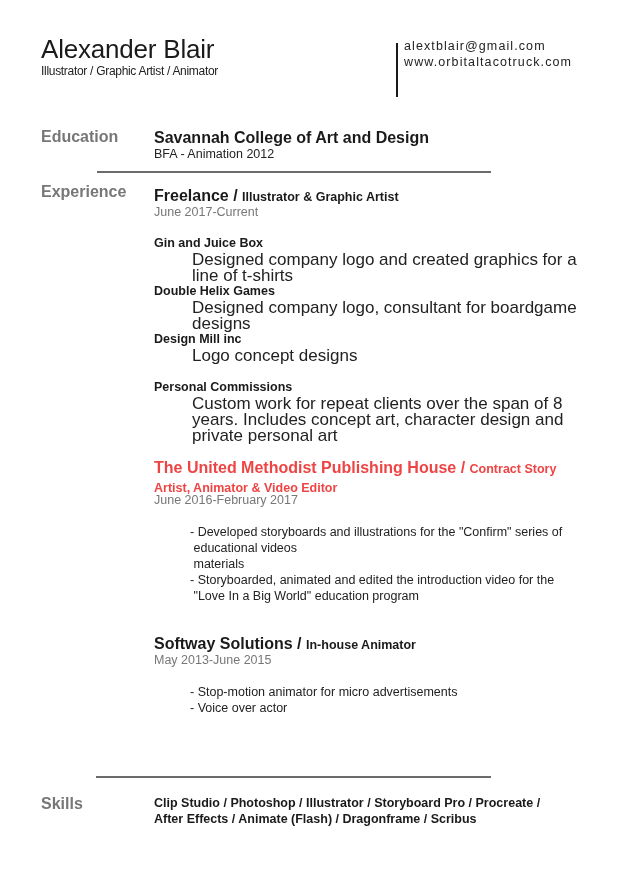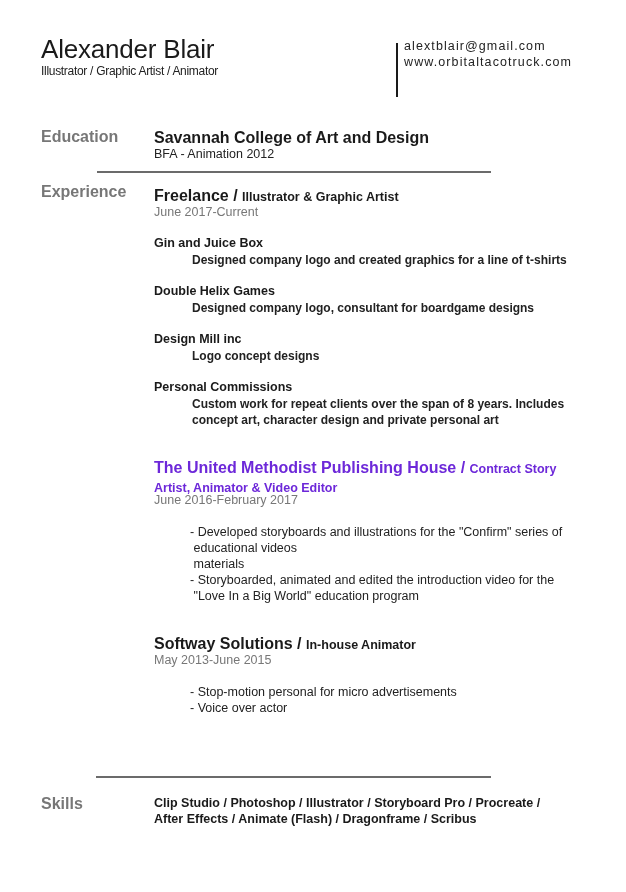--- a/index.html
+++ b/index.html
@@ -74,21 +74,21 @@
     }
     .role {
       font-size: 12.5px;
       font-weight: bold;
     }
     .role-block {
       left: 154px;
       width: 420px;
       font-size: 16px;
       font-weight: bold;
-      color: #6d28d9;
+      color: #ef4444;
       line-height: 17px;
     }
     .subtext {
       left: 154px;
       font-size: 12.5px;
       color: #222;
       white-space: nowrap;
     }
     .date {
       left: 154px;
@@ -98,25 +98,24 @@
     }
     .client {
       left: 154px;
       font-size: 12.5px;
       font-weight: bold;
       color: #1a1a1a;
       white-space: nowrap;
     }
     .desc {
       left: 192px;
-      font-size: 12px;
+      font-size: 17px;
       color: #222;
       line-height: 16px;
       width: 390px;
-      font-weight: bold;
     }
     .bullets {
       left: 190px;
       font-size: 12.5px;
       color: #222;
       line-height: 16px;
       width: 400px;
       margin: 0; padding: 0;
       list-style: none;
     }
@@ -179,21 +178,21 @@
   <li>&nbsp;"Love In a Big World" education program</li>
 </ul>
 
 <div class="abs org" style="top:635px;">
   <span>Softway Solutions /</span>
   <span class="role">In-house Animator</span>
 </div>
 <div class="abs date" style="top:653px;">May 2013-June 2015</div>
 
 <ul class="abs bullets" style="top:684px;">
-  <li>- Stop-motion personal for micro advertisements</li>
+  <li>- Stop-motion animator for micro advertisements</li>
   <li>- Voice over actor</li>
 </ul>
 
 <div class="abs hrule" style="left:96px; top:776px; width:395px;"></div>
 
 <div class="abs section-label" style="top:795px;">Skills</div>
 <div class="abs skills">
   <div>Clip Studio / Photoshop / Illustrator / Storyboard Pro / Procreate /</div>
   <div>After Effects / Animate (Flash) / Dragonframe / Scribus</div>
 </div>

